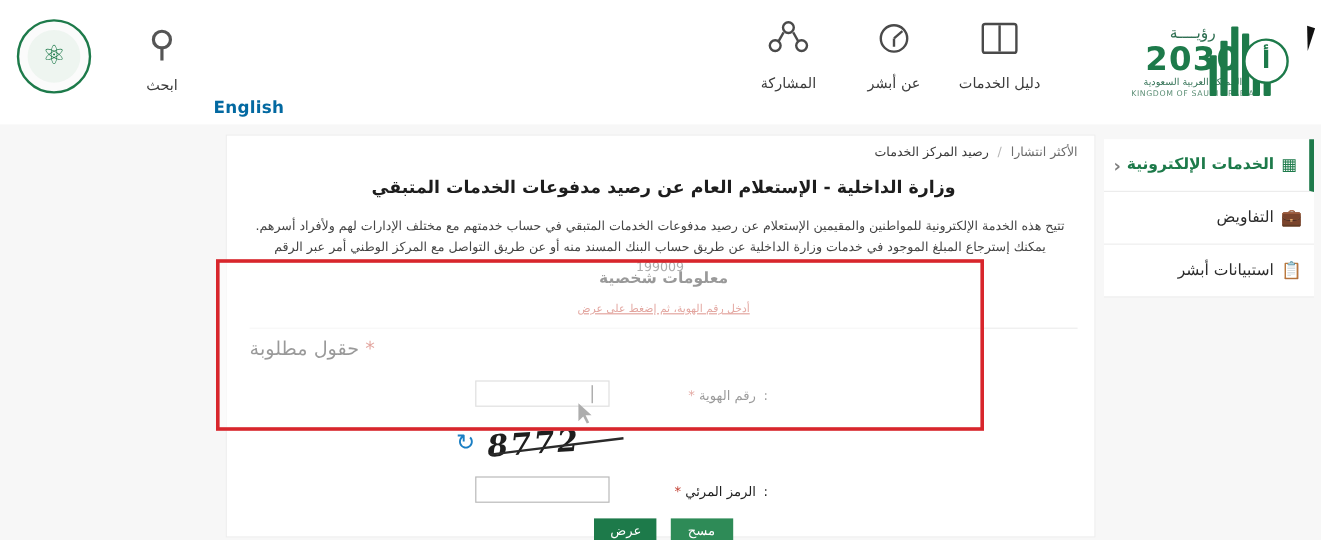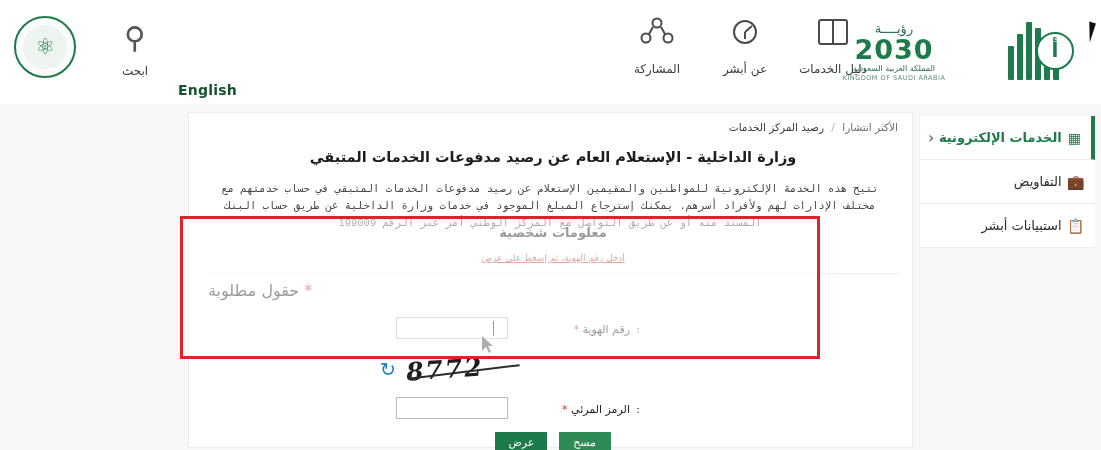--- a/index.html
+++ b/index.html
@@ -84,21 +84,21 @@
     margin-top: 6px;
     direction: rtl;
   }
 
   .lang-link {
     position: absolute;
     left: 178px;
     top: 82px;
     font-size: 14px;
     font-weight: bold;
-    color: #14532d;
+    color: #0369a1;
     text-decoration: none;
     letter-spacing: .2px;
   }
 
   .nav-items {
     position: absolute;
     left: 615px;
     top: 16px;
     width: 260px;
     height: 80px;
@@ -119,21 +119,21 @@
   }
   .nav-item .txt {
     display: block;
     font-size: 12px;
     color: #3c3c3c;
     margin-top: 4px;
   }
 
   .vision-logo {
     position: absolute;
-    left: 840px;
+    left: 940px;
     top: 22px;
     width: 108px;
     text-align: center;
     color: #1d7a4a;
   }
   .vision-top {
     font-size: 13px;
     letter-spacing: 1px;
     color: #2f6f52;
     line-height: 14px;
@@ -290,21 +290,20 @@
   .svc-desc {
     position: absolute;
     right: 22px;
     top: 68px;
     width: 680px;
     text-align: center;
     font-size: 10.5px;
     line-height: 17px;
     color: #454545;
     direction: rtl;
-    font-family: Liberation Mono, monospace;
   }
 
   .sec-head {
     position: absolute;
     right: 14px;
     top: 112px;
     width: 690px;
     text-align: center;
     font-size: 13px;
     font-weight: bold;

